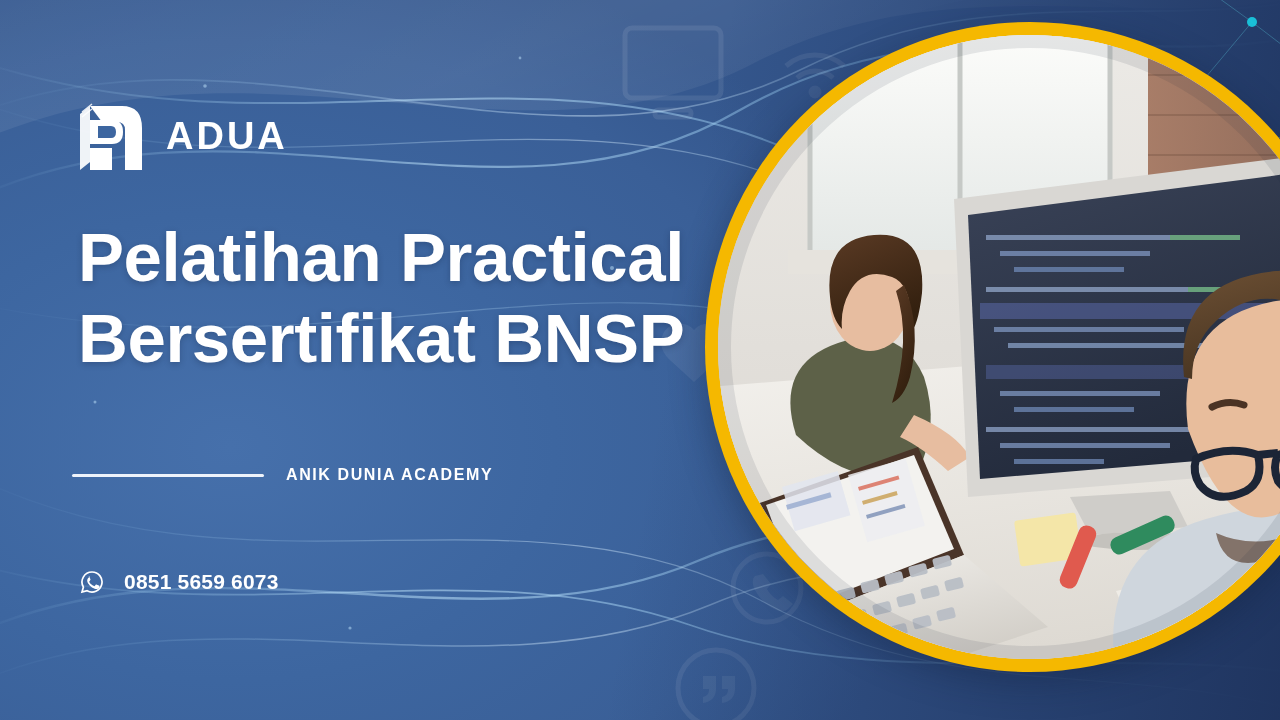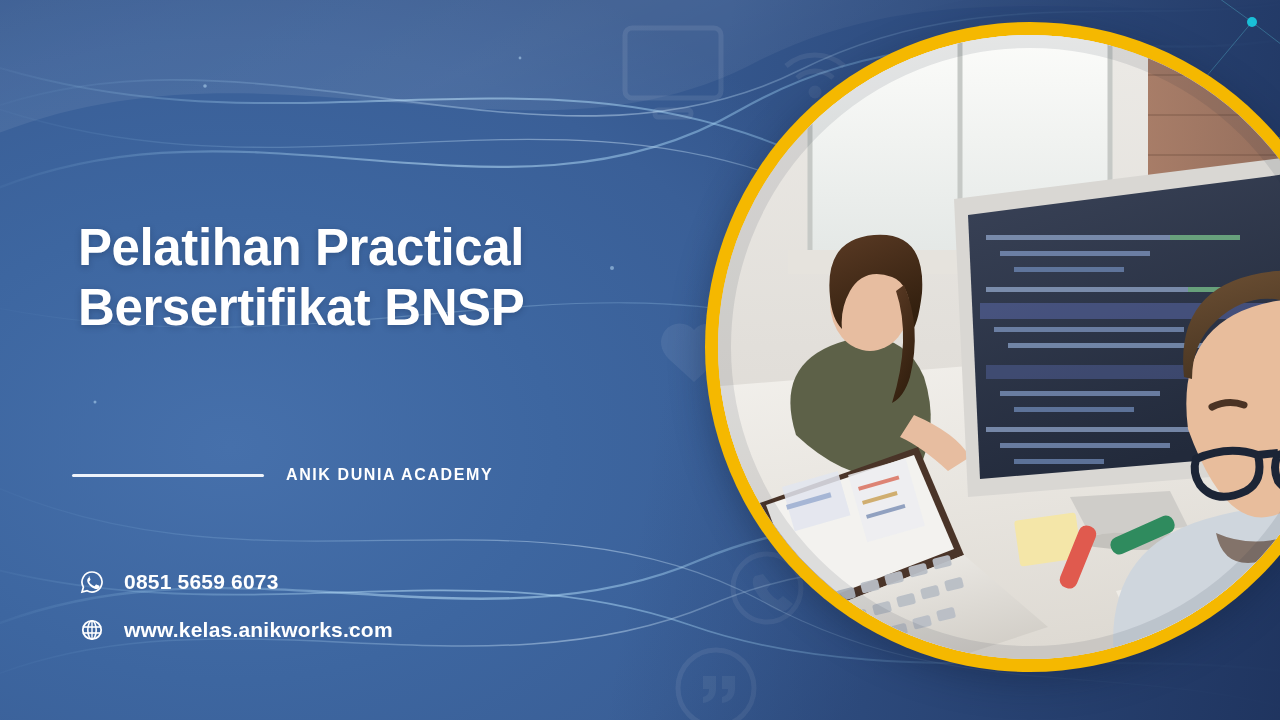--- a/index.html
+++ b/index.html
@@ -26,21 +26,21 @@
   
   .content { position:absolute; left:78px; top:0; width:640px; height:720px; }
   .brand { position:absolute; top:96px; left:0; display:flex; align-items:center; gap:20px; }
   .brand-mark { width:68px; height:80px; }
   .brand-word {
     color:#ffffff; font-size:38px; font-weight:bold;
     letter-spacing:3px; line-height:1;
   }
   .headline {
     position:absolute; top:218px; left:0; width:620px;
-    color:#ffffff; font-size:51px; font-weight:bold;
+    color:#ffffff; font-size:69px; font-weight:bold;
     line-height:1.17; letter-spacing:-0.4px;
     text-shadow:0 2px 6px rgba(18,34,62,0.28);
   }
   .sub-row { position:absolute; top:466px; left:-6px; display:flex; align-items:center; gap:22px; }
   .sub-rule { width:192px; height:3px; background:#eef3fb; border-radius:2px; }
   .sub-text {
     color:#ffffff; font-size:16px; font-weight:bold; letter-spacing:1.6px;
   }
   .contacts { position:absolute; top:570px; left:2px; display:flex; flex-direction:column; gap:24px; }
   .contact-row { display:flex; align-items:center; gap:20px; }
@@ -317,45 +317,48 @@
           <path d="M498,498 q36,16 76,2 q-16,28-44,28 q-26,0-32,-30z" fill="#6a5243" opacity="0.75"></path>
         </g>
 
         <circle cx="312" cy="312" r="312" fill="none" stroke="rgba(30,40,60,0.10)" stroke-width="26"></circle>
       </svg>
     </div>
   </div>
 
   <div class="content">
 
+    <div class="brand">
+      <svg class="brand-mark" viewBox="0 0 68 80">
+        <path d="M2,18 L12,10 L12,66 L2,74 Z" fill="#ffffff" opacity="0.92"></path>
+        <path d="M4,16 L14,8" stroke="#ffffff" stroke-width="1.4" opacity="0.85"></path>
+        <path d="M4,21 L14,13" stroke="#ffffff" stroke-width="1.4" opacity="0.85"></path>
+        <path d="M12,10 L44,10 q20,0 20,22 l0,42 l-17,0 l0,-40 q0,-8-8,-8 l-15,0 Z" fill="#ffffff"></path>
+        <path d="M12,24 l22,0 q11,0 11,12 q0,12-11,12 l-22,0 Z" fill="#ffffff"></path>
+        <path d="M20,30 l13,0 q5,0 5,6 q0,6-5,6 l-13,0 Z" fill="#3d66a0"></path>
+        <path d="M12,52 l22,0 l0,22 l-22,0 Z" fill="#ffffff"></path>
+        <path d="M20,58 l26,0 l0,10 l-26,0 Z" fill="#3d66a0" opacity="0"></path>
+      </svg>
+      <div class="brand-word">ADUA</div>
+    </div>
 
     <div class="headline">
       <div>Pelatihan Practical</div>
       <div>Bersertifikat BNSP</div>
     </div>
 
     <div class="sub-row">
       <div class="sub-rule"></div>
       <div class="sub-text">ANIK DUNIA ACADEMY</div>
     </div>
 
     <div class="contacts">
       <div class="contact-row">
         <svg class="contact-ico" viewBox="0 0 24 24">
           <path d="M12,2 a10,10 0 0 0 -8.6,15.1 L2,22 l5.1,-1.3 A10,10 0 1 0 12,2 z" fill="none" stroke="#ffffff" stroke-width="1.7"></path>
           <path d="M9.2,7.6 c-0.3,0-0.7,0.1-1,0.5 c-0.4,0.5-1,1.2-1,2.6 c0,1.5 1.1,2.9 1.2,3.1 c0.2,0.2 2.1,3.3 5.2,4.5 c2.6,1 3.1,0.8 3.7,0.7 c0.6,-0.1 1.8,-0.7 2,-1.5 c0.3,-0.7 0.3,-1.4 0.2,-1.5 c-0.1,-0.1 -0.3,-0.2 -0.7,-0.4 c-0.4,-0.2 -2,-1 -2.3,-1.1 c-0.3,-0.1 -0.5,-0.2 -0.8,0.2 c-0.2,0.4 -0.8,1.1 -1,1.3 c-0.2,0.2 -0.4,0.3 -0.7,0.1 c-0.4,-0.2 -1.5,-0.6 -2.8,-1.8 c-1,-0.9 -1.7,-2.1 -1.9,-2.4 c-0.2,-0.4 0,-0.6 0.2,-0.7 c0.2,-0.2 0.4,-0.4 0.5,-0.7 c0.2,-0.2 0.2,-0.4 0.4,-0.7 c0.1,-0.2 0.1,-0.5 0,-0.7 c-0.1,-0.2 -0.8,-1.9 -1,-2.6 c-0.3,-0.6 -0.5,-0.5 -0.7,-0.5 z" fill="#ffffff"></path>
         </svg>
         <div class="contact-txt">0851 5659 6073</div>
       </div>
-      <div class="contact-row">
-        <svg class="contact-ico" viewBox="0 0 24 24">
-          <circle cx="12" cy="12" r="9.2" fill="none" stroke="#ffffff" stroke-width="1.8"></circle>
-          <ellipse cx="12" cy="12" rx="4.2" ry="9.2" fill="none" stroke="#ffffff" stroke-width="1.6"></ellipse>
-          <line x1="2.8" y1="9" x2="21.2" y2="9" stroke="#ffffff" stroke-width="1.6"></line>
-          <line x1="2.8" y1="15" x2="21.2" y2="15" stroke="#ffffff" stroke-width="1.6"></line>
-          <line x1="12" y1="2.8" x2="12" y2="21.2" stroke="#ffffff" stroke-width="1.4"></line>
-        </svg>
-        <div class="contact-txt">www.kelas.anikworks.com</div>
-      </div>
     </div>
 
   </div>
 </div>
 
 </body></html>

